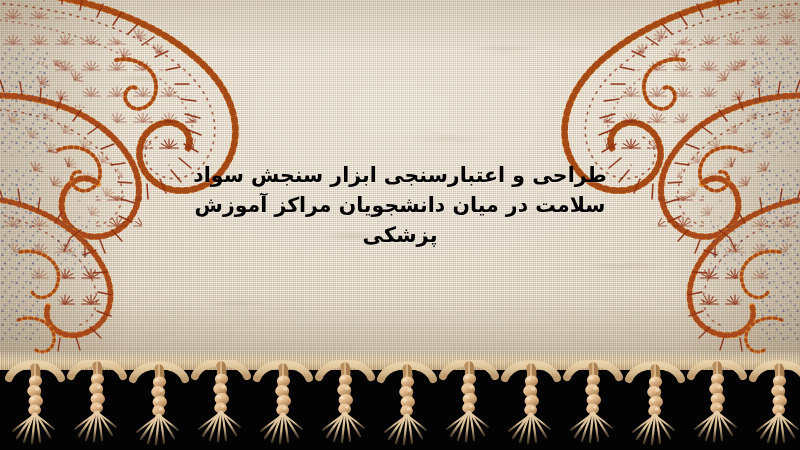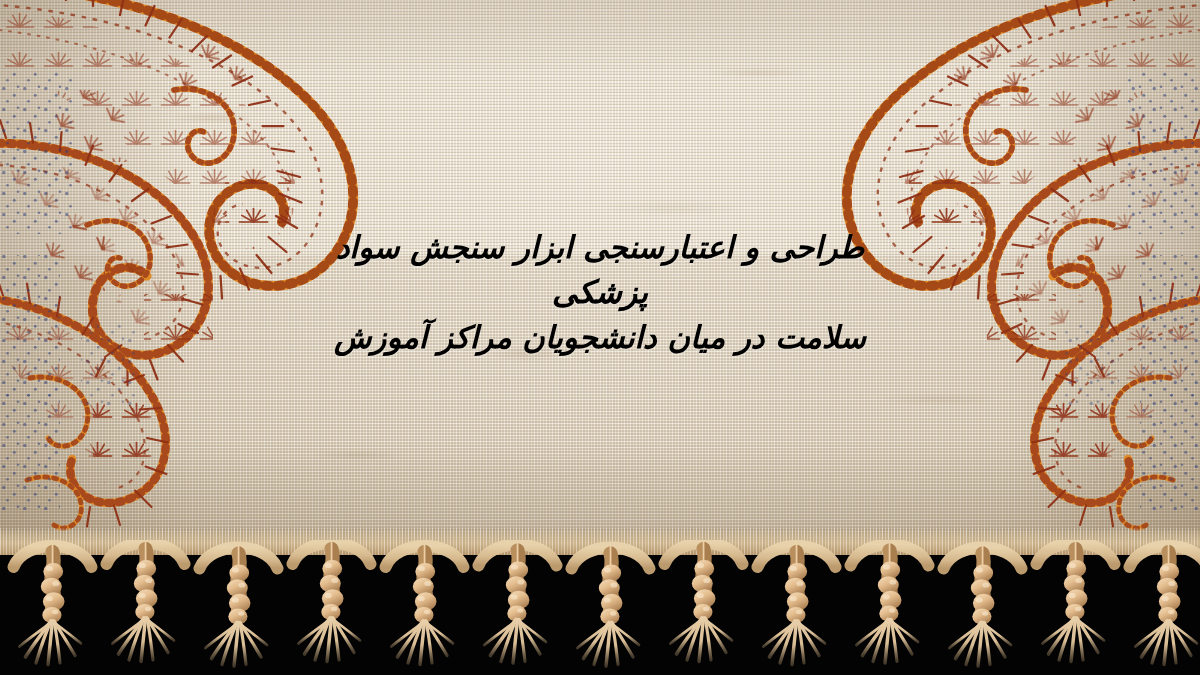--- a/index.html
+++ b/index.html
@@ -81,26 +81,25 @@
     width:300px; height:367px;
     pointer-events:none;
   }
   #cornerLeft{ left:0; }
   #cornerRight{ right:0; transform:scaleX(-1); }
   .corner svg{ display:block; width:300px; height:367px; }
 
   
   #titleBlock{
     position:absolute;
-    left:150px; top:150px;
+    left:150px; top:160px;
     width:500px;
     text-align:center;
     direction:rtl;
     z-index:6;
-    font-style:italic;
   }
   .title-line{
     color:#000000;
     font-weight:bold;
     font-size:20.5px;
     line-height:30px;
     letter-spacing:0px;
     white-space:nowrap;
     text-shadow:0 1px 0 rgba(255,255,255,.22);
   }
@@ -462,22 +461,22 @@
           <rect x="-4" y="170" width="44" height="96" fill="url(#blueSpecks)"></rect>
           <rect x="0" y="262" width="40" height="78" fill="url(#blueSpecks)"></rect>
           <rect x="54" y="214" width="36" height="58" fill="url(#blueSpecks)" opacity="0.7"></rect>
         </g>
       </svg>
     </div>
   </div>
 
   <div id="titleBlock">
     <div class="title-line l1">طراحی و اعتبارسنجی ابزار سنجش سواد</div>
+    <div class="title-line l2">سلامت در میان دانشجویان مراکز آموزش</div>
     <div class="title-line l3">پزشکی</div>
-    <div class="title-line l2">سلامت در میان دانشجویان مراکز آموزش</div>
   </div>
 
   <div id="hem">
     <div id="hemWeave"></div>
   </div>
 
   <div id="fringe">
     <svg viewBox="0 0 800 90" xmlns="http://www.w3.org/2000/svg">
       <defs>
         <linearGradient id="cordG" x1="0" y1="0" x2="1" y2="0">

